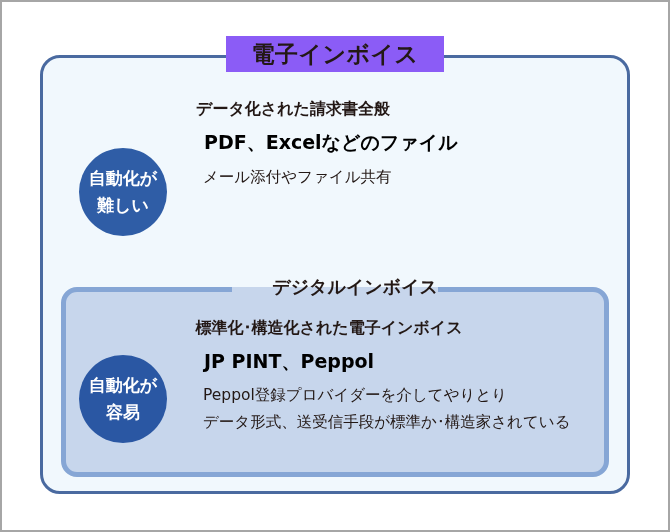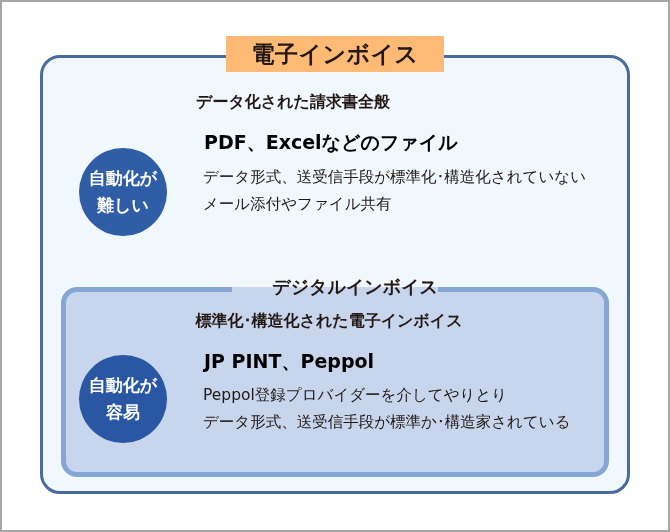--- a/index.html
+++ b/index.html
@@ -10,26 +10,26 @@
   .frame {
     position:absolute; left:0; top:0; width:666px; height:528px;
     border:2px solid #a6a6a6; background:#ffffff;
   }
   .outer-box {
     position:absolute; left:40px; top:55px; width:584px; height:433px;
     border:3px solid #4a6aa0; border-radius:20px; background:#f1f8fd;
   }
   .outer-title {
     position:absolute; left:226px; top:36px; width:218px; height:36px;
-    background:#fdba74; text-align:center; font-size:23px; font-weight:bold; line-height:36px;
+    background:#8b5cf6; text-align:center; font-size:23px; font-weight:bold; line-height:36px;
     color:#231815; letter-spacing:0.5px;
   }
   .subtitle {
     position:absolute; left:40px; width:506px; text-align:center; font-weight:bold;
-    font-size:16px; color:#231815;
+    font-size:16px; color:#231815;margin-top:7px;
   }
   .circle {
     position:absolute; width:88px; height:88px; border-radius:50%;
     background:#2f5da6; color:#ffffff; font-weight:bold; font-size:17px;
     display:flex; flex-direction:column; align-items:center; justify-content:center; line-height:27px;
   }
   .circle.c2 { background:#2a57a3; }
   .heading {
     position:absolute; left:204px; font-size:19px; font-weight:bold; color:#000000;
   }
@@ -55,21 +55,20 @@
 
 <div class="subtitle" style="top:92px;">データ化された請求書全般</div>
 
 <div class="circle" style="left:79px; top:148px;">
   <span>自動化が</span>
   <span>難しい</span>
 </div>
 
 <div class="heading" style="top:130px;">PDF、Excelなどのファイル</div>
 <div class="lines" style="top:164px;">
-  <div>データ形式、送受信手段が標準化･構造化されていない</div>
   <div>メール添付やファイル共有</div>
 </div>
 
 <div class="inner-box"></div>
 <div class="inner-title">デジタルインボイス</div>
 
 <div class="subtitle" style="top:311px;padding-left:36px;">標準化･構造化された電子インボイス</div>
 
 <div class="circle c2" style="left:79px; top:355px;">
   <span>自動化が</span>

